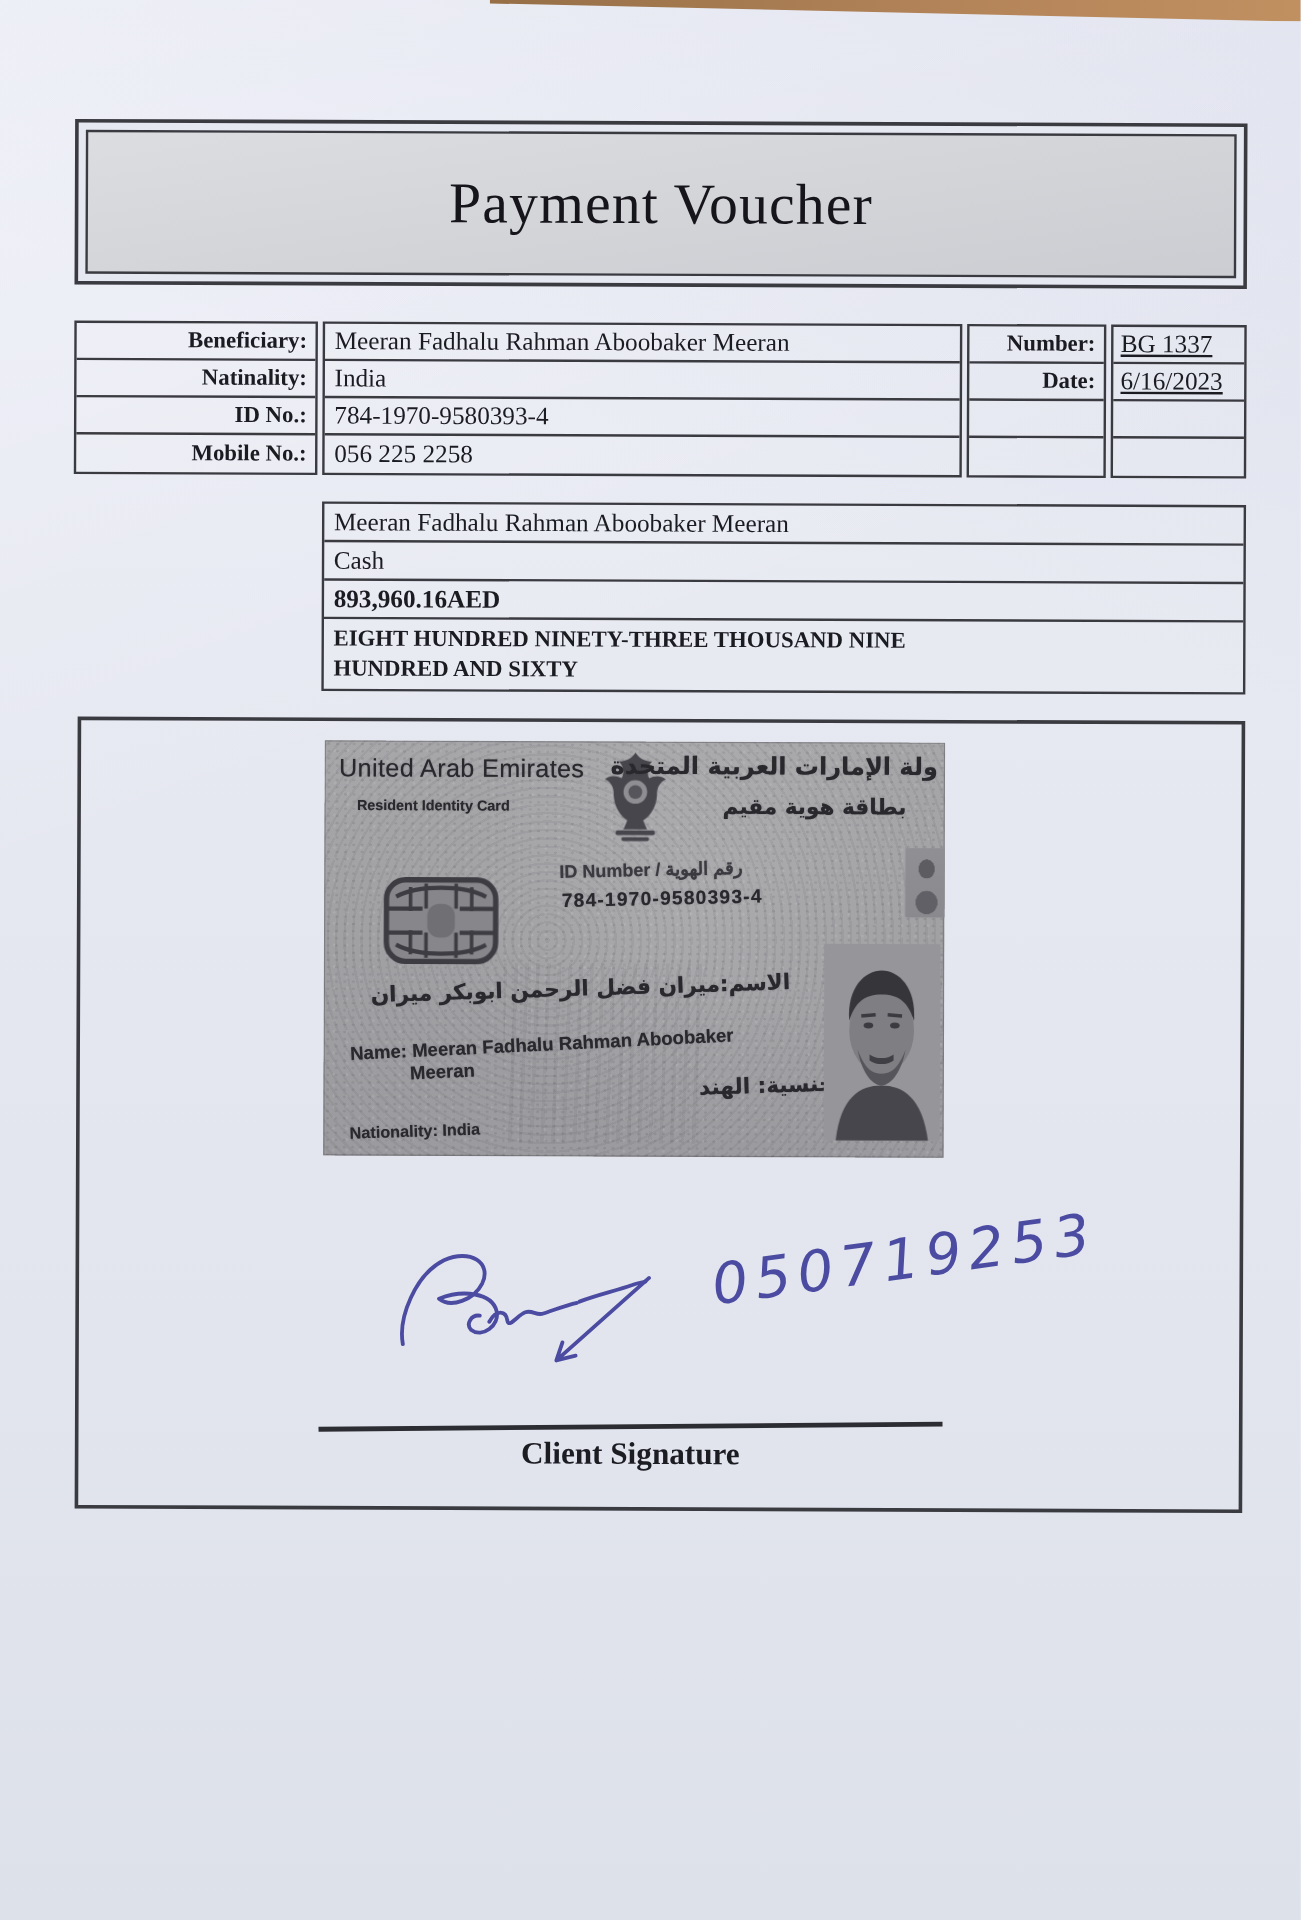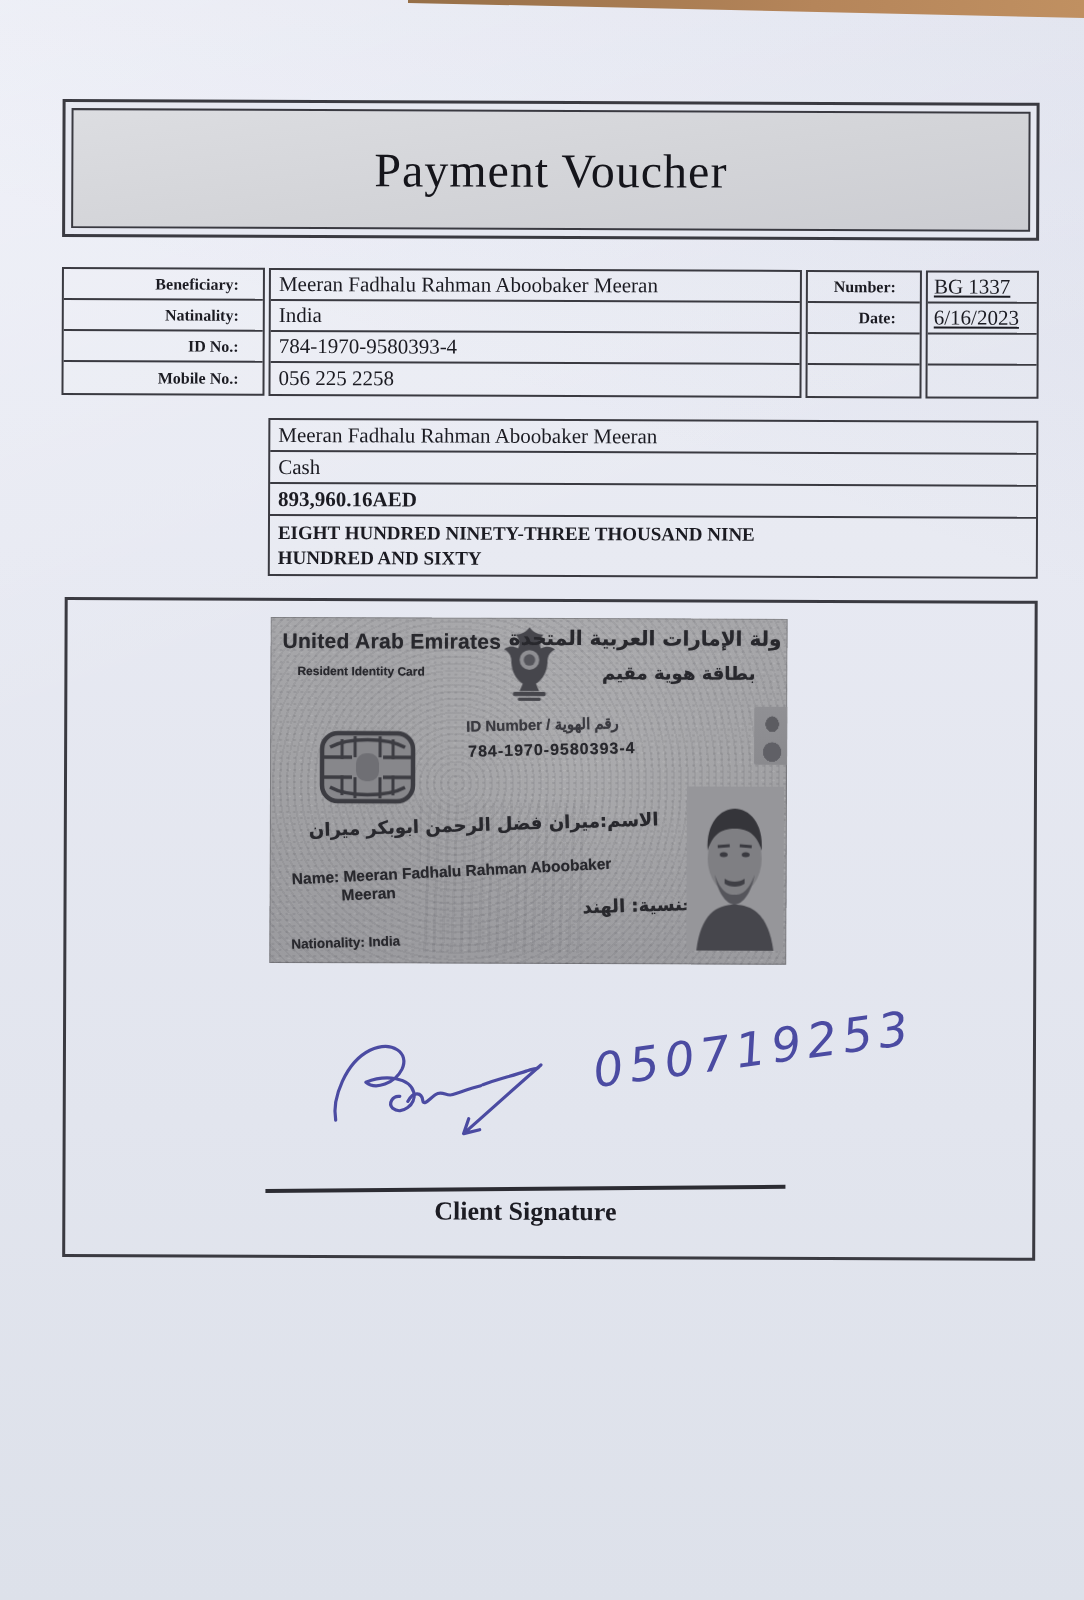--- a/index.html
+++ b/index.html
@@ -30,21 +30,21 @@
     width:100%;height:100%;box-sizing:border-box;border:2px solid #3a3a41;
     background:linear-gradient(172deg,#dcddE1 0%,#d3d4d8 55%,#cccdd2 100%);
     display:flex;align-items:center;justify-content:center;
   }
   .title-text{font-size:48px;letter-spacing:1px;color:#15151b;}
 
   
   .tbox{position:absolute;border:2px solid #3a3a41;box-sizing:border-box;background:rgba(255,255,255,.06);}
   .trow{height:31px;border-bottom:2px solid #3a3a41;box-sizing:border-box;display:flex;align-items:center;overflow:hidden;}
   .trow:last-child{border-bottom:none;}
-  .lab{justify-content:flex-end;padding-right:24px;font-weight:bold;font-size:16px;white-space:nowrap;}
+  .lab{justify-content:flex-end;padding-right:7px;font-weight:bold;font-size:19px;white-space:nowrap;}
   .val{padding-left:8px;font-size:21px;white-space:nowrap;}
   .p-r1{height:32px}.p-r2{height:32px}.p-r3{height:32px}.p-r4{height:58px}
   .valbold{font-weight:bold;}
   .inwords{font-weight:bold;font-size:19px;line-height:1.28;white-space:normal;max-width:540px;padding-top:1px;}
 
   
   .bigbox{position:absolute;left:67px;top:598px;width:973px;height:660px;border:3px solid #3a3a41;box-sizing:border-box;}
 
   
   .idcard{
@@ -63,21 +63,21 @@
       radial-gradient(rgba(255,255,255,.20) 1px, rgba(0,0,0,0) 1.4px);
     background-size:7px 6px, 11px 9px;
     background-position:0 0, 3px 4px;
   }
   .idcard .stripes{
     position:absolute;left:150px;top:185px;width:165px;height:150px;opacity:.5;
     background:repeating-linear-gradient(92deg, rgba(70,70,78,.16) 0 3px, rgba(0,0,0,0) 3px 9px);
   }
   .card-text{position:absolute;text-shadow:0 0 1px rgba(40,40,46,.55);}
   .ar{font-family:"DejaVu Sans", sans-serif;direction:rtl;}
-  .c-country{left:12px;top:12px;font-size:21px;font-weight:bold;letter-spacing:.3px;}
+  .c-country{left:12px;top:12px;font-size:21px;font-weight:normal;letter-spacing:.3px;}
   .c-type{left:27px;top:47px;font-size:12px;font-weight:bold;}
   .c-country-ar{right:6px;top:8px;font-size:20px;font-weight:bold;}
   .c-type-ar{right:32px;top:44px;font-size:18px;font-weight:bold;}
   .c-idlabel{left:196px;top:98px;font-size:15px;font-weight:bold;color:#3a3a40;transform:rotate(-1.5deg);}
   .c-idnum{left:198px;top:123px;font-size:16px;font-weight:bold;letter-spacing:1px;transform:rotate(-1.5deg);}
   .c-name-ar{right:128px;top:196px;font-size:18px;font-weight:bold;transform:rotate(-2deg);}
   .c-name1{left:22px;top:245px;font-size:15.5px;font-weight:bold;transform:rotate(-3deg);}
   .c-name2{left:72px;top:268px;font-size:15.5px;font-weight:bold;transform:rotate(-3deg);}
   .c-natar{right:78px;top:276px;font-size:18px;font-weight:bold;transform:rotate(-2deg);}
   .c-naten{left:22px;top:318px;font-size:13.5px;font-weight:bold;transform:rotate(-2deg);}

